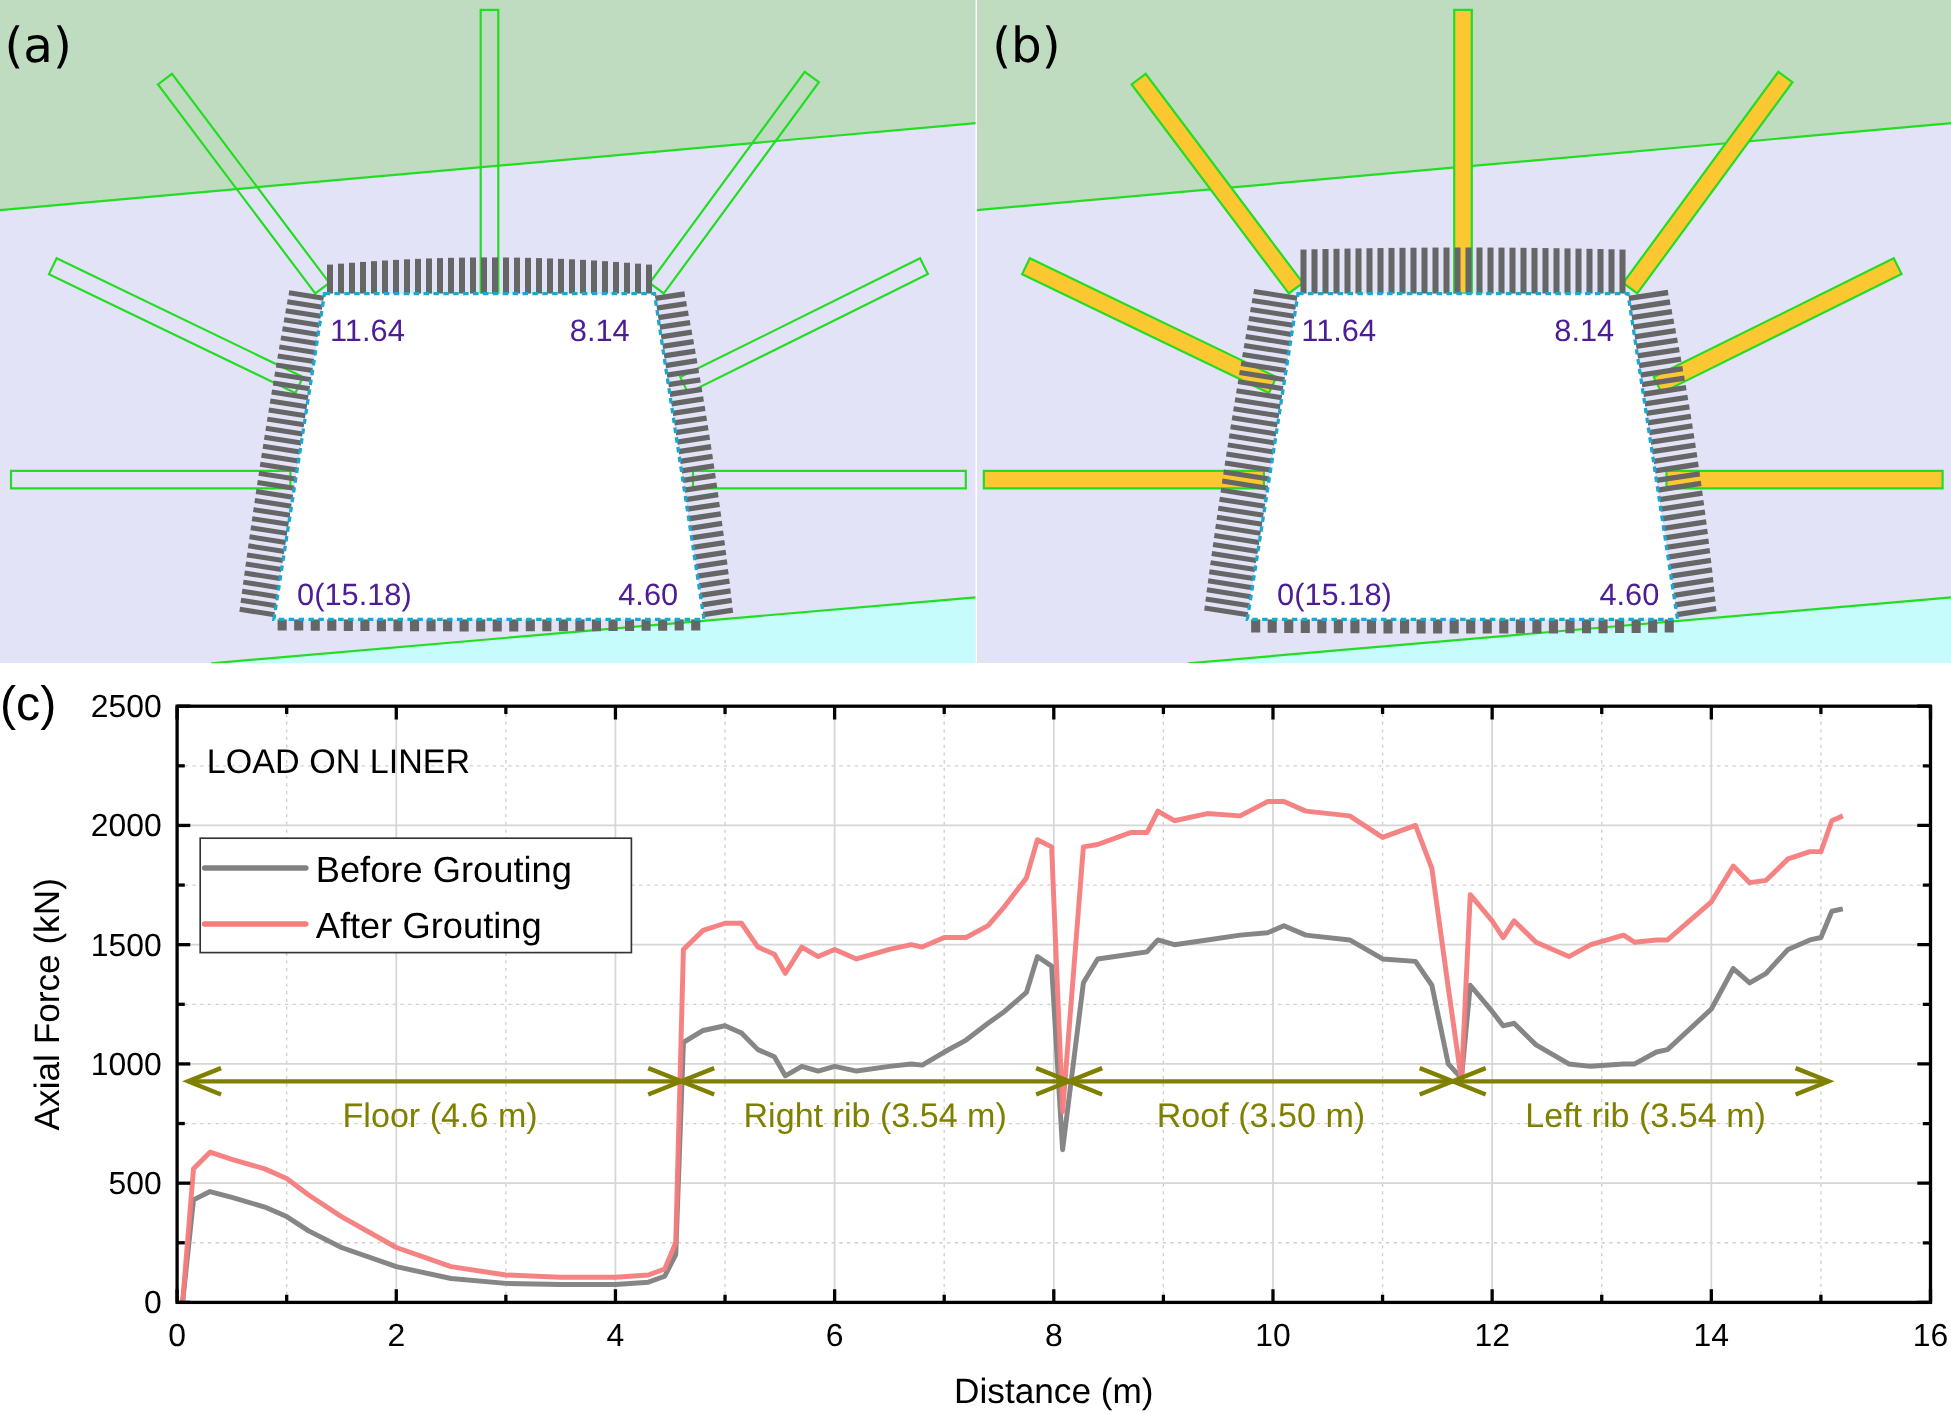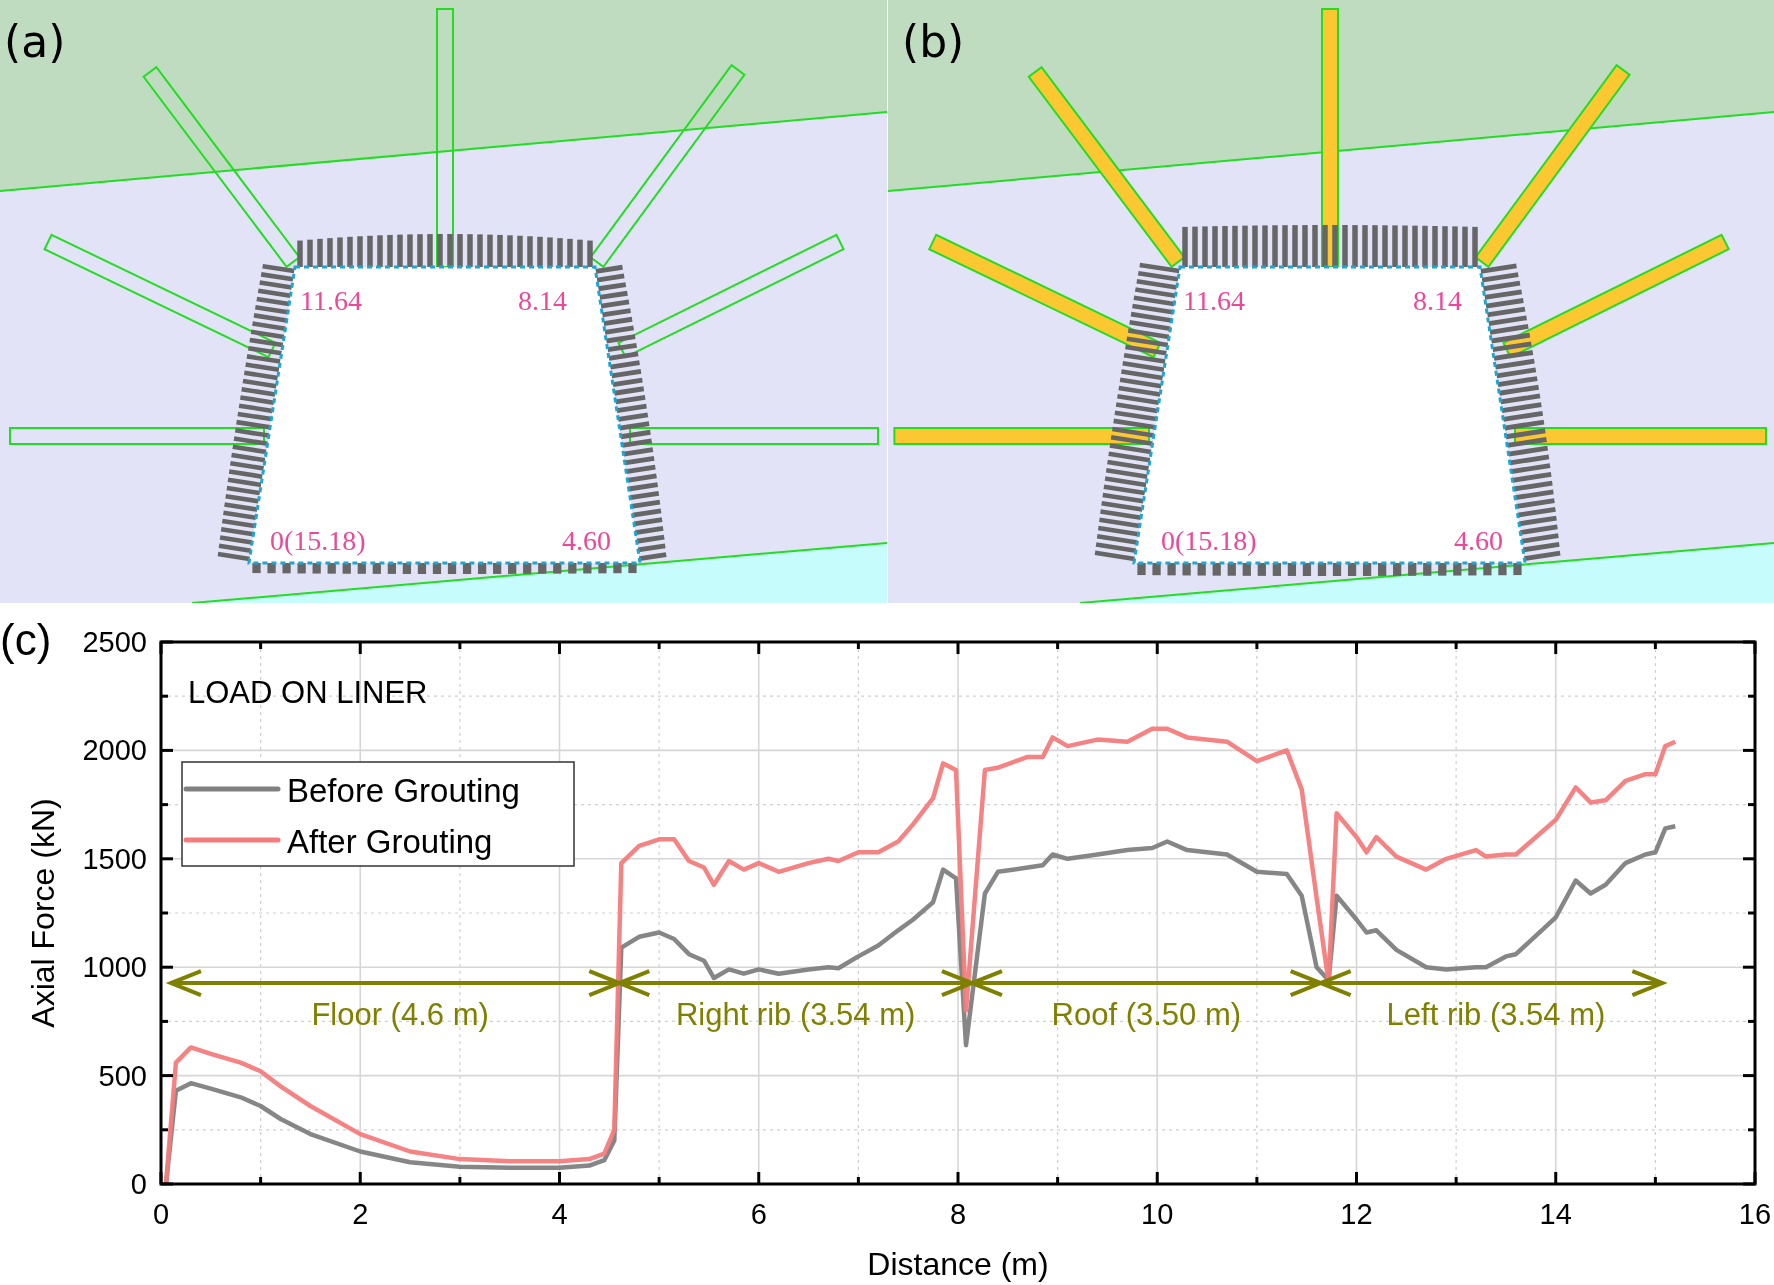--- a/index.html
+++ b/index.html
@@ -3,21 +3,21 @@
 <meta charset="utf-8">
 <style>
   html,body{margin:0;padding:0;background:#ffffff;}
   body{width:1774px;height:1285px;position:relative;overflow:hidden;font-family:"DejaVu Sans","Liberation Sans",sans-serif;}
   .panel{position:absolute;top:0;height:603px;overflow:hidden;}
   #panel-a{left:0;width:887px;}
   #panel-b{left:888px;width:886px;}
   .panel svg{position:absolute;left:0;top:0;}
   .panel-label{position:absolute;left:4px;top:20px;font-size:44px;color:#000;font-family:"DejaVu Sans",sans-serif;line-height:1;}
   #panel-b .panel-label{left:14px;}
-  .corner-label{position:absolute;font-size:28px;color:#ec4899;font-family:Liberation Serif, serif;line-height:1;}
+  .corner-label{position:absolute;font-size:28px;color:#4c1d95;font-family:Liberation Sans, sans-serif;line-height:1;}
   #chart-wrap{position:absolute;left:0;top:603px;width:1774px;height:682px;}
   #chart-svg{position:absolute;left:0;top:0;}
   .chart-text{font-family:"Liberation Sans",sans-serif;}
 </style>
 </head>
 <body>
 
 <div class="panel" id="panel-a">
   <svg id="svg-a" width="887" height="603">
       <rect x="0" y="0" width="887" height="603" fill="#e3e3f7"></rect>

